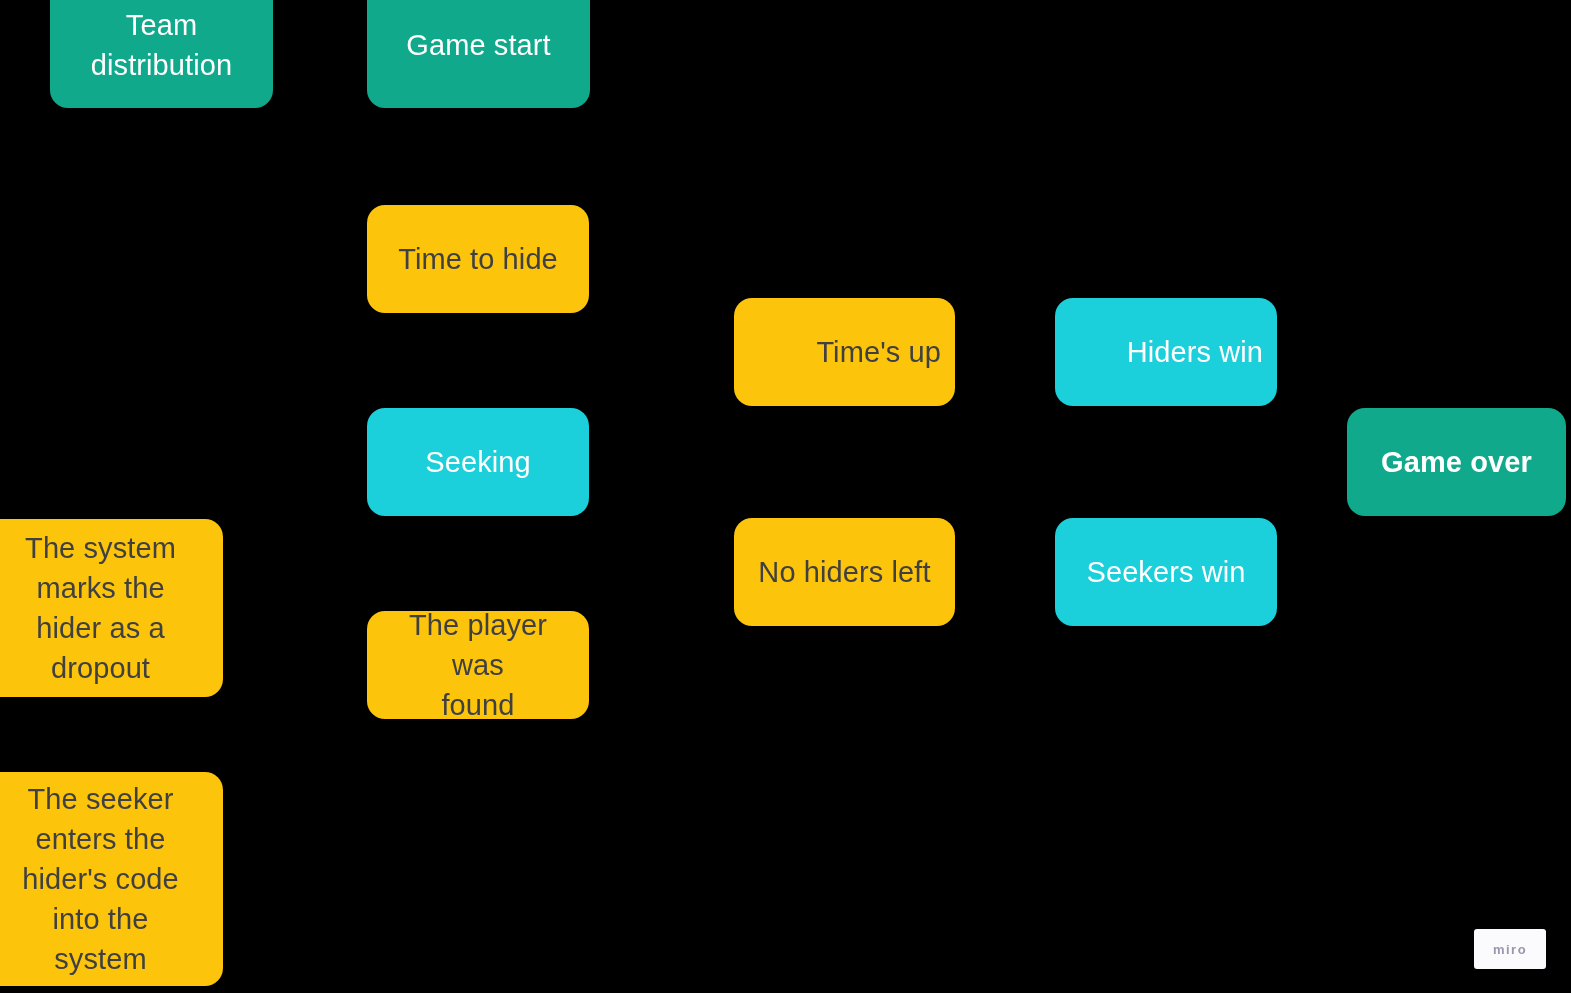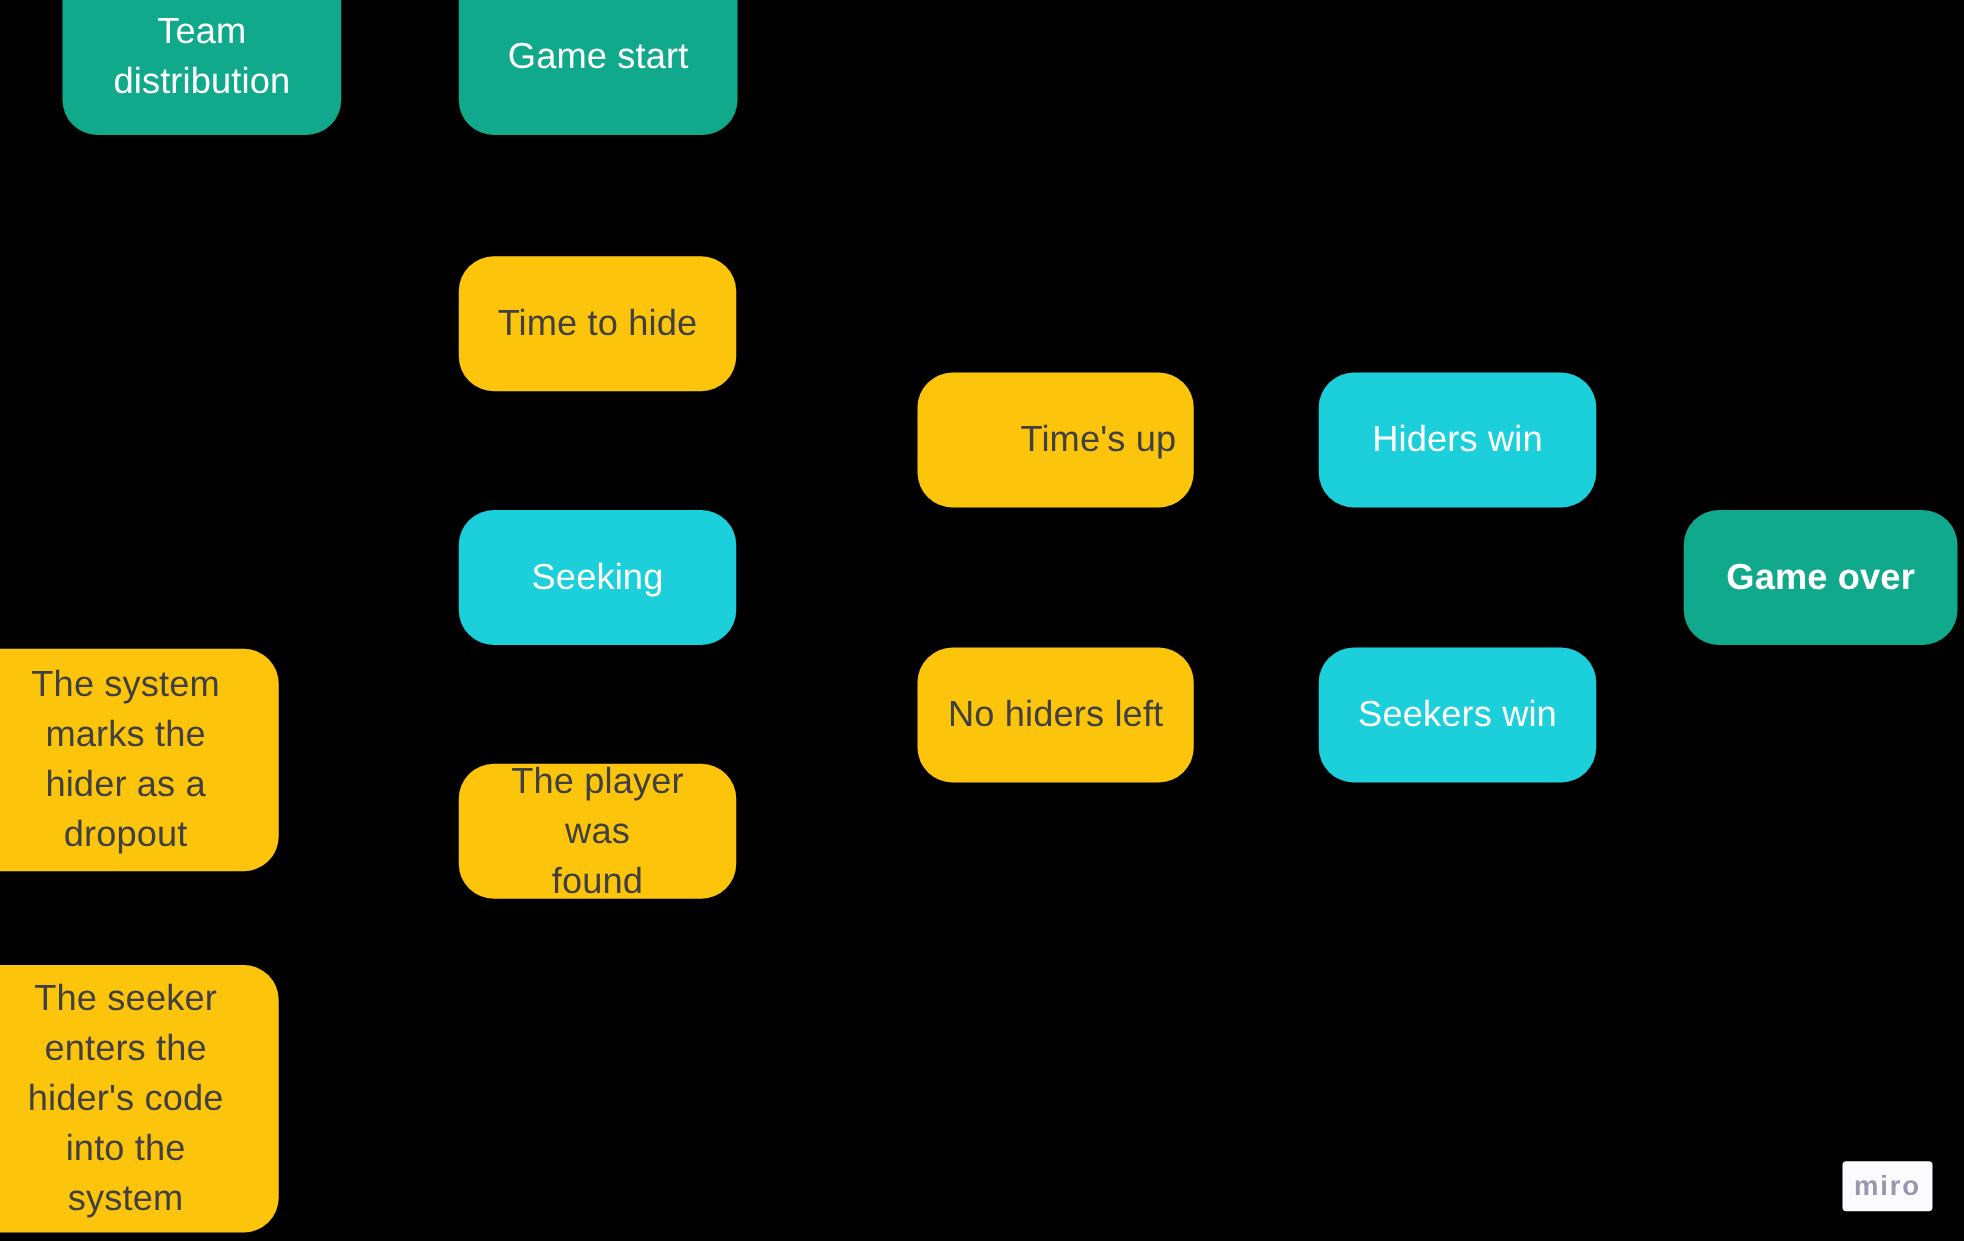--- a/index.html
+++ b/index.html
@@ -18,21 +18,21 @@
     background: #000000;
     overflow: hidden;
   }
   .node {
     position: absolute;
     box-sizing: border-box;
     display: flex;
     align-items: center;
     justify-content: center;
     text-align: center;
-    border-radius: 28px;
+    border-radius: 18px;
     font-family: "Liberation Sans", sans-serif;
     font-size: 29px;
     line-height: 1.38;
     letter-spacing: 0.1px;
     padding: 6px 14px;
     -webkit-font-smoothing: antialiased;
   }
   .node-label {
     display: block;
     width: 100%;
@@ -66,21 +66,21 @@
     width: 72px;
     height: 40px;
     background: #fbfbfd;
     border-radius: 3px;
     display: flex;
     align-items: center;
     justify-content: center;
   }
   #miro-badge .miro-text {
     font-family: "Liberation Sans", sans-serif;
-    font-size: 22px;
+    font-size: 13px;
     font-weight: 700;
     letter-spacing: 1.5px;
     color: #9a96ae;
   }
 </style>
 </head>
 <body>
 
 <div id="board">
 
@@ -113,21 +113,21 @@
 hider's code
 into the
 system</span>
     </div>
     <div class="node yellow" style="left: 734px; top: 298px; width: 221px; height: 108px; text-align: right;">
       <span class="node-label">Time's up</span>
     </div>
     <div class="node yellow" style="left: 734px; top: 518px; width: 221px; height: 108px;">
       <span class="node-label">No hiders left</span>
     </div>
-    <div class="node cyan" style="left: 1055px; top: 298px; width: 222px; height: 108px;">
+    <div class="node cyan" style="left: 1055px; top: 298px; width: 222px; height: 108px; text-align: right;">
       <span class="node-label">Hiders win</span>
     </div>
     <div class="node cyan" style="left: 1055px; top: 518px; width: 222px; height: 108px;">
       <span class="node-label">Seekers win</span>
     </div>
     <div class="node green" style="left: 1347px; top: 408px; width: 219px; height: 108px; font-weight: bold;">
       <span class="node-label">Game over</span>
     </div>
     <div id="miro-badge">
     <span class="miro-text">miro</span>

